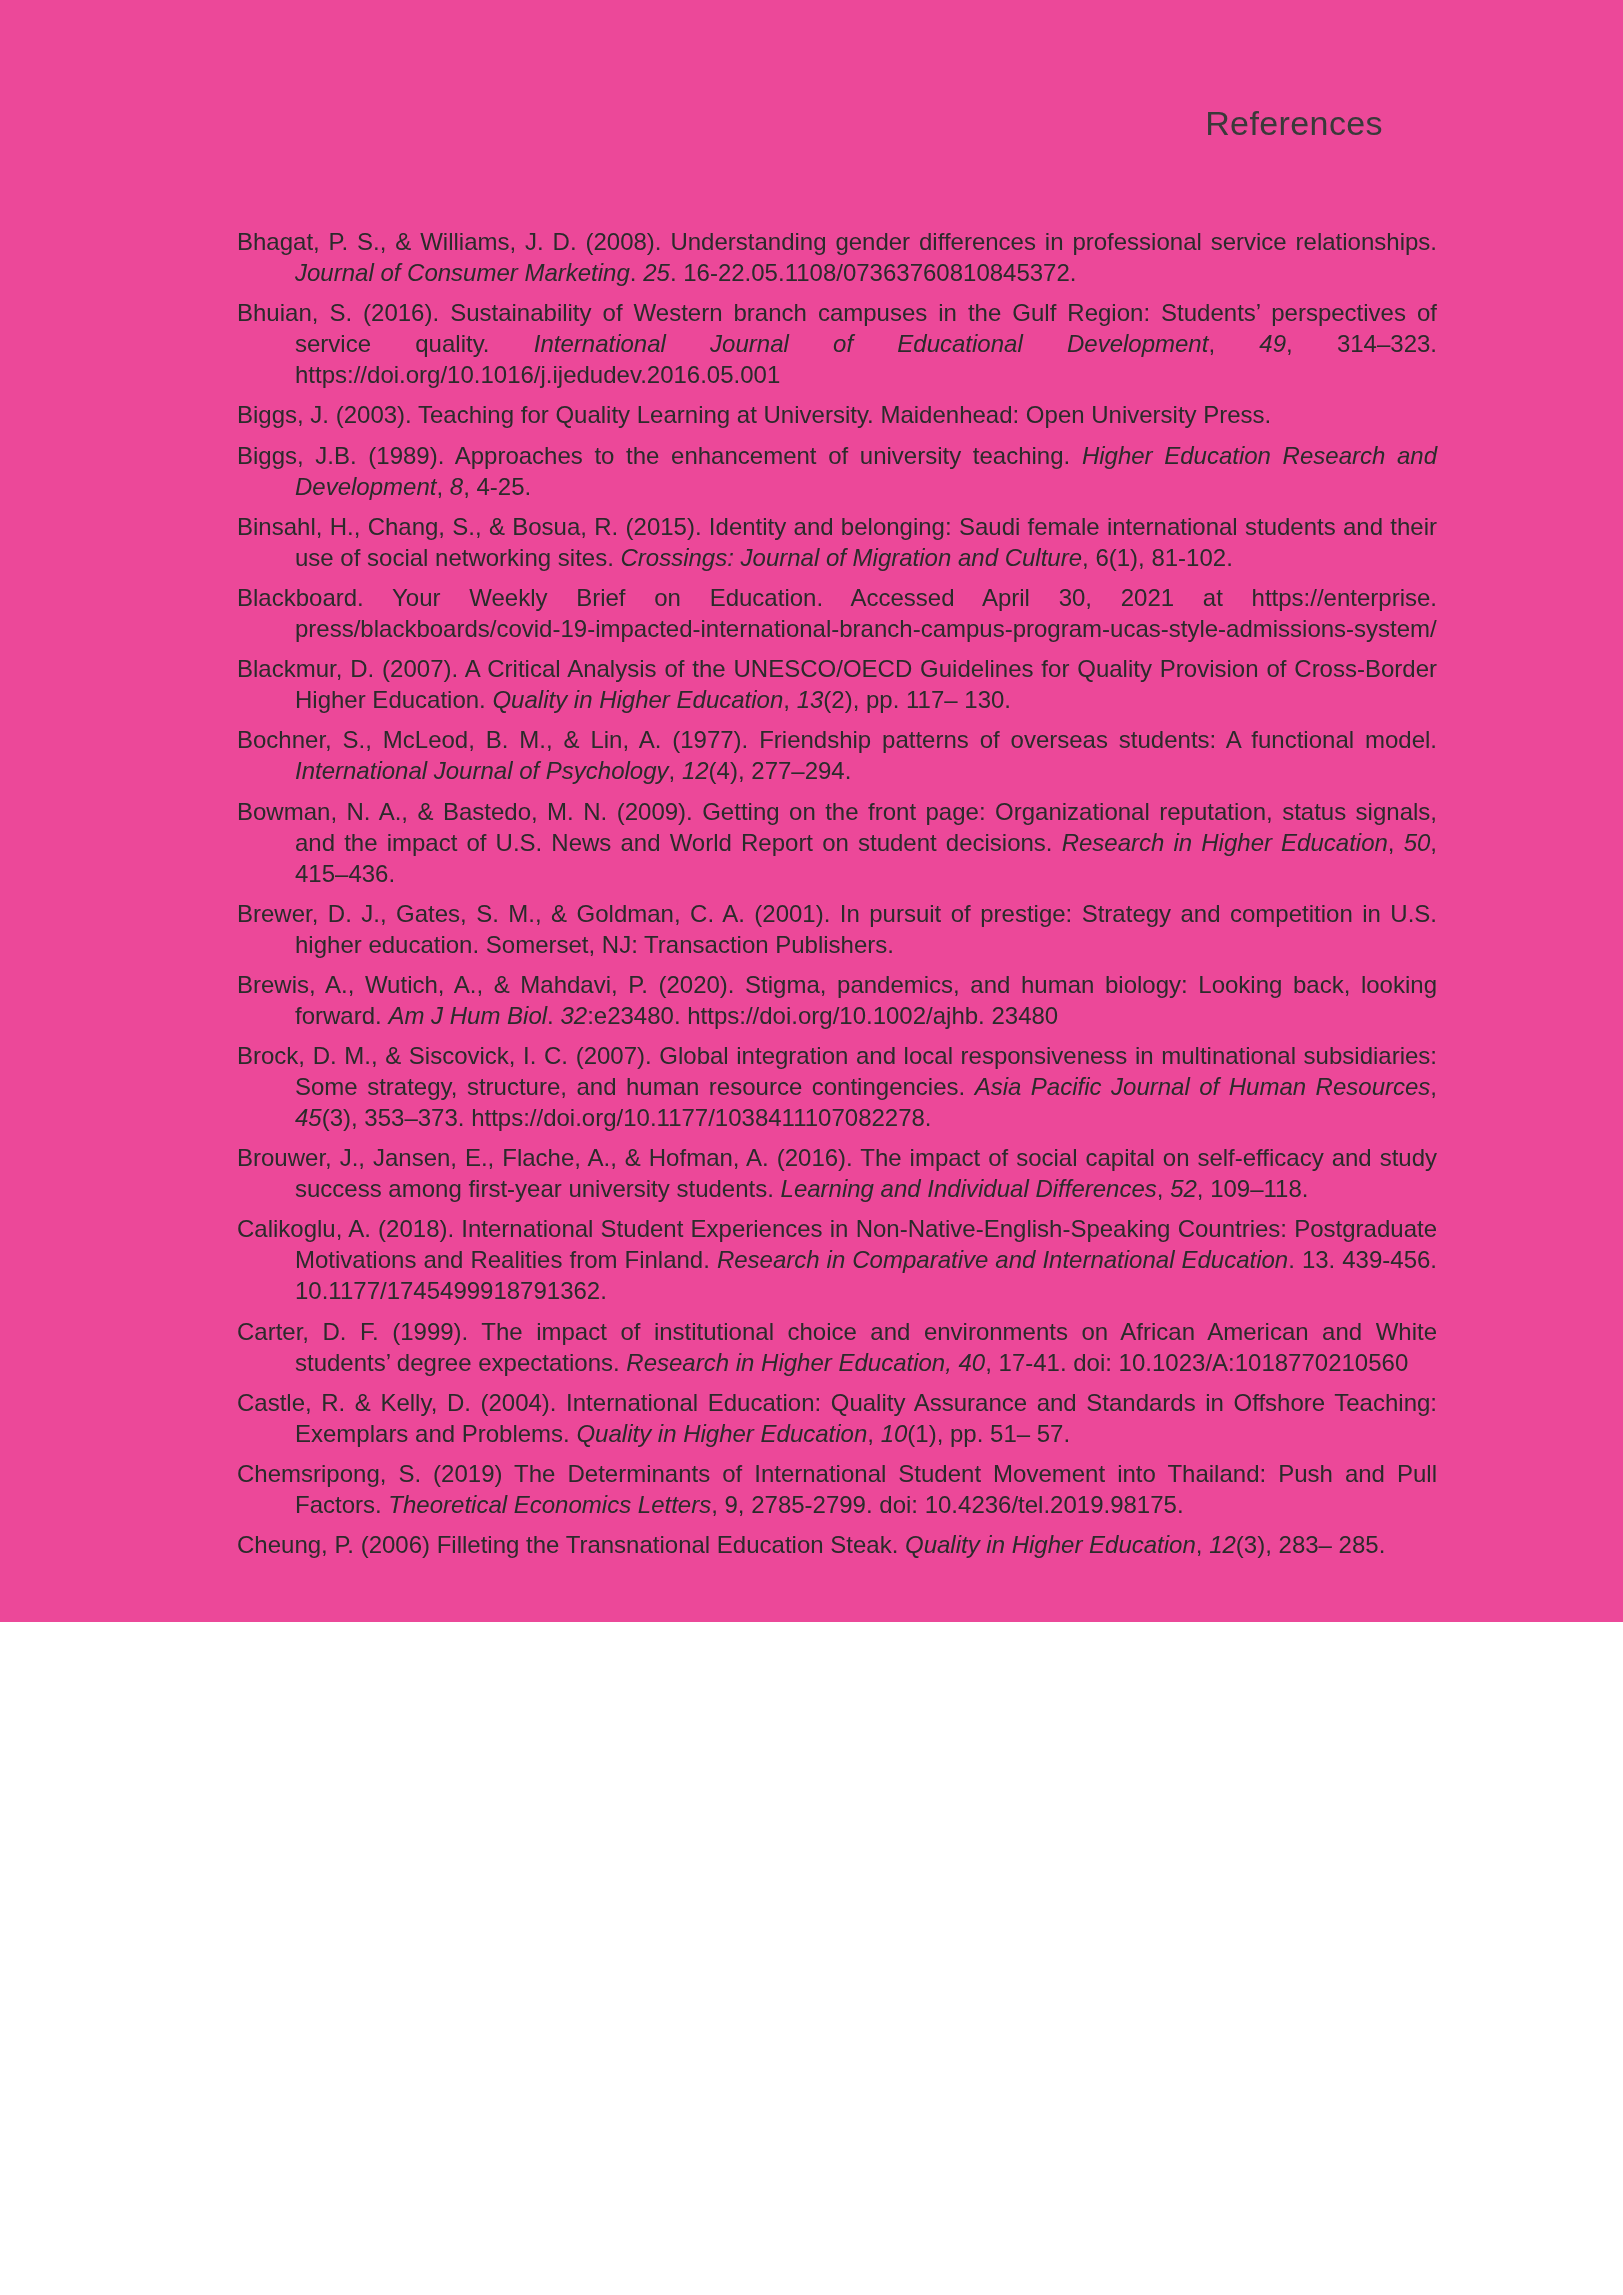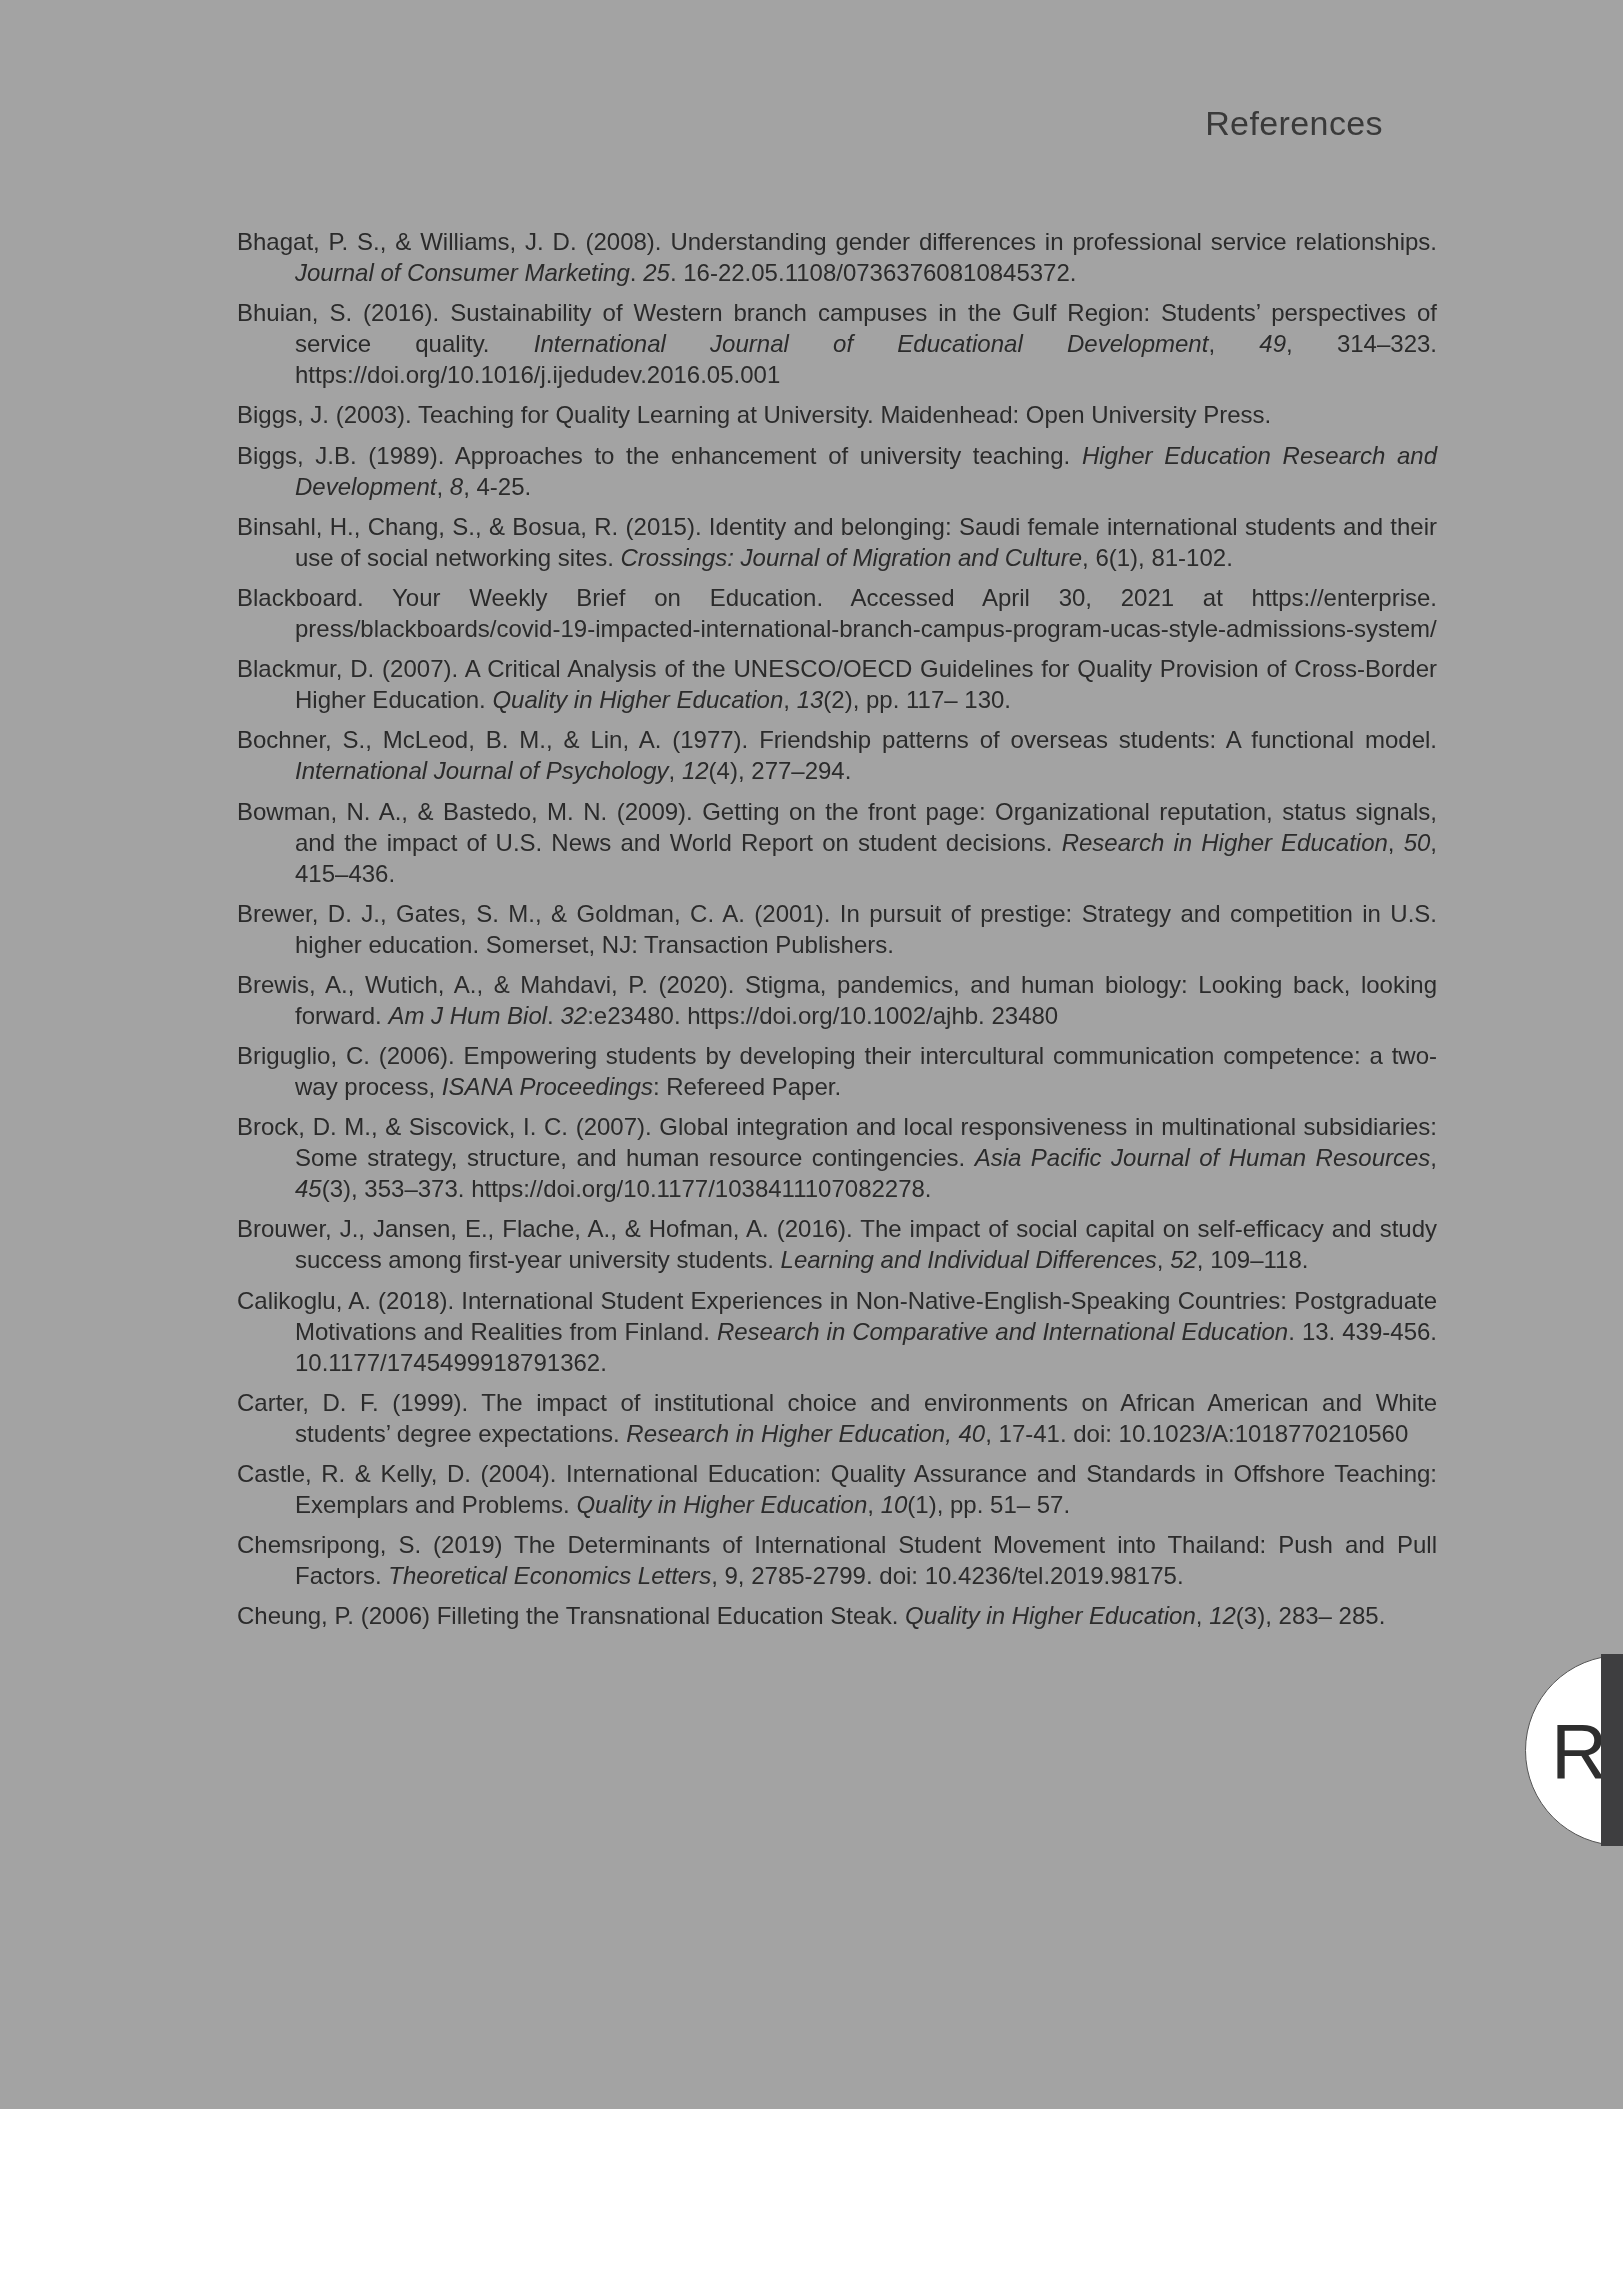--- a/index.html
+++ b/index.html
@@ -3,22 +3,22 @@
 <meta charset="utf-8">
 <style>
   html, body {
     margin: 0;
     padding: 0;
     background: #ffffff;
   }
   .page {
     position: relative;
     width: 1624px;
-    height: 2109px;
-    background: #a3a3a3;
+    height: 1622px;
+    background: #ec4899;
     overflow: hidden;
     font-family: "Liberation Sans", sans-serif;
     color: #2b2b2b;
   }
   .page-title {
     position: absolute;
     top: 104px;
     right: 241px;
     margin: 0;
     font-size: 34px;
@@ -93,21 +93,20 @@
       <p class="ref"><span>Bhuian, S. (2016). Sustainability of Western branch campuses in the Gulf Region: Students’ perspectives of service quality. </span><i>International Journal of Educational Development</i><span>, </span><i>49</i><span>, 314–323. https://doi.org/10.1016/j.ijedudev.2016.05.001</span></p>
       <p class="ref"><span>Biggs, J. (2003). Teaching for Quality Learning at University. Maidenhead: Open University Press.</span></p>
       <p class="ref"><span>Biggs, J.B. (1989). Approaches to the enhancement of university teaching. </span><i>Higher Education Research and Development</i><span>, </span><i>8</i><span>, 4-25.</span></p>
       <p class="ref"><span>Binsahl, H., Chang, S., &amp; Bosua, R. (2015). Identity and belonging: Saudi female international students and their use of social networking sites. </span><i>Crossings: Journal of Migration and Culture</i><span>, 6(1), 81-102.</span></p>
       <p class="ref"><span>Blackboard. Your Weekly Brief on Education. Accessed April 30, 2021 at https://enterprise.​press/blackboards/covid-19-impacted-international-branch-campus-program-ucas-style-admissions-system/</span></p>
       <p class="ref"><span>Blackmur, D. (2007). A Critical Analysis of the UNESCO/OECD Guidelines for Quality Provision of Cross-Border Higher Education. </span><i>Quality in Higher Education</i><span>, </span><i>13</i><span>(2), pp. 117– 130.</span></p>
       <p class="ref"><span>Bochner, S., McLeod, B. M., &amp; Lin, A. (1977). Friendship patterns of overseas students: A functional model. </span><i>International Journal of Psychology</i><span>, </span><i>12</i><span>(4), 277–294.</span></p>
       <p class="ref"><span>Bowman, N. A., &amp; Bastedo, M. N. (2009). Getting on the front page: Organizational reputation, status signals, and the impact of U.S. News and World Report on student decisions. </span><i>Research in Higher Education</i><span>, </span><i>50</i><span>, 415–436.</span></p>
       <p class="ref"><span>Brewer, D. J., Gates, S. M., &amp; Goldman, C. A. (2001). In pursuit of prestige: Strategy and competition in U.S. higher education. Somerset, NJ: Transaction Publishers.</span></p>
       <p class="ref"><span>Brewis, A., Wutich, A., &amp; Mahdavi, P. (2020). Stigma, pandemics, and human biology: Looking back, looking forward. </span><i>Am J Hum Biol</i><span>. </span><i>32</i><span>:e23480. https://doi.org/10.1002/ajhb. 23480</span></p>
-      <p class="ref"><span>Briguglio, C. (2006). Empowering students by developing their intercultural communication competence: a two-way process, </span><i>ISANA Proceedings</i><span>: Refereed Paper.</span></p>
       <p class="ref"><span>Brock, D. M., &amp; Siscovick, I. C. (2007). Global integration and local responsiveness in multinational subsidiaries: Some strategy, structure, and human resource contingencies. </span><i>Asia Pacific Journal of Human Resources</i><span>, </span><i>45</i><span>(3), 353–373. https://doi.​org/10.1177/1038411107082278.</span></p>
       <p class="ref"><span>Brouwer, J., Jansen, E., Flache, A., &amp; Hofman, A. (2016). The impact of social capital on self-efficacy and study success among first-year university students. </span><i>Learning and Individual Differences</i><span>, </span><i>52</i><span>, 109–118.</span></p>
       <p class="ref"><span>Calikoglu, A. (2018). International Student Experiences in Non-Native-English-Speaking Countries: Postgraduate Motivations and Realities from Finland. </span><i>Research in Comparative and International Education</i><span>. 13. 439-456. 10.1177/1745499918791362.</span></p>
       <p class="ref"><span>Carter, D. F. (1999). The impact of institutional choice and environments on African American and White students’ degree expectations. </span><i>Research in Higher Education, 40</i><span>, 17-41. doi: 10.1023/A:1018770210560</span></p>
       <p class="ref"><span>Castle, R. &amp; Kelly, D. (2004). International Education: Quality Assurance and Standards in Offshore Teaching: Exemplars and Problems. </span><i>Quality in Higher Education</i><span>, </span><i>10</i><span>(1), pp. 51– 57.</span></p>
       <p class="ref"><span>Chemsripong, S. (2019) The Determinants of International Student Movement into Thailand: Push and Pull Factors. </span><i>Theoretical Economics Letters</i><span>, 9, 2785-2799. doi: 10.4236/​tel.2019.98175.</span></p>
       <p class="ref"><span>Cheung, P. (2006) Filleting the Transnational Education Steak. </span><i>Quality in Higher Education</i><span>, </span><i>12</i><span>(3), 283– 285.</span></p>
     </main>
 
   <div class="tab-circle">

